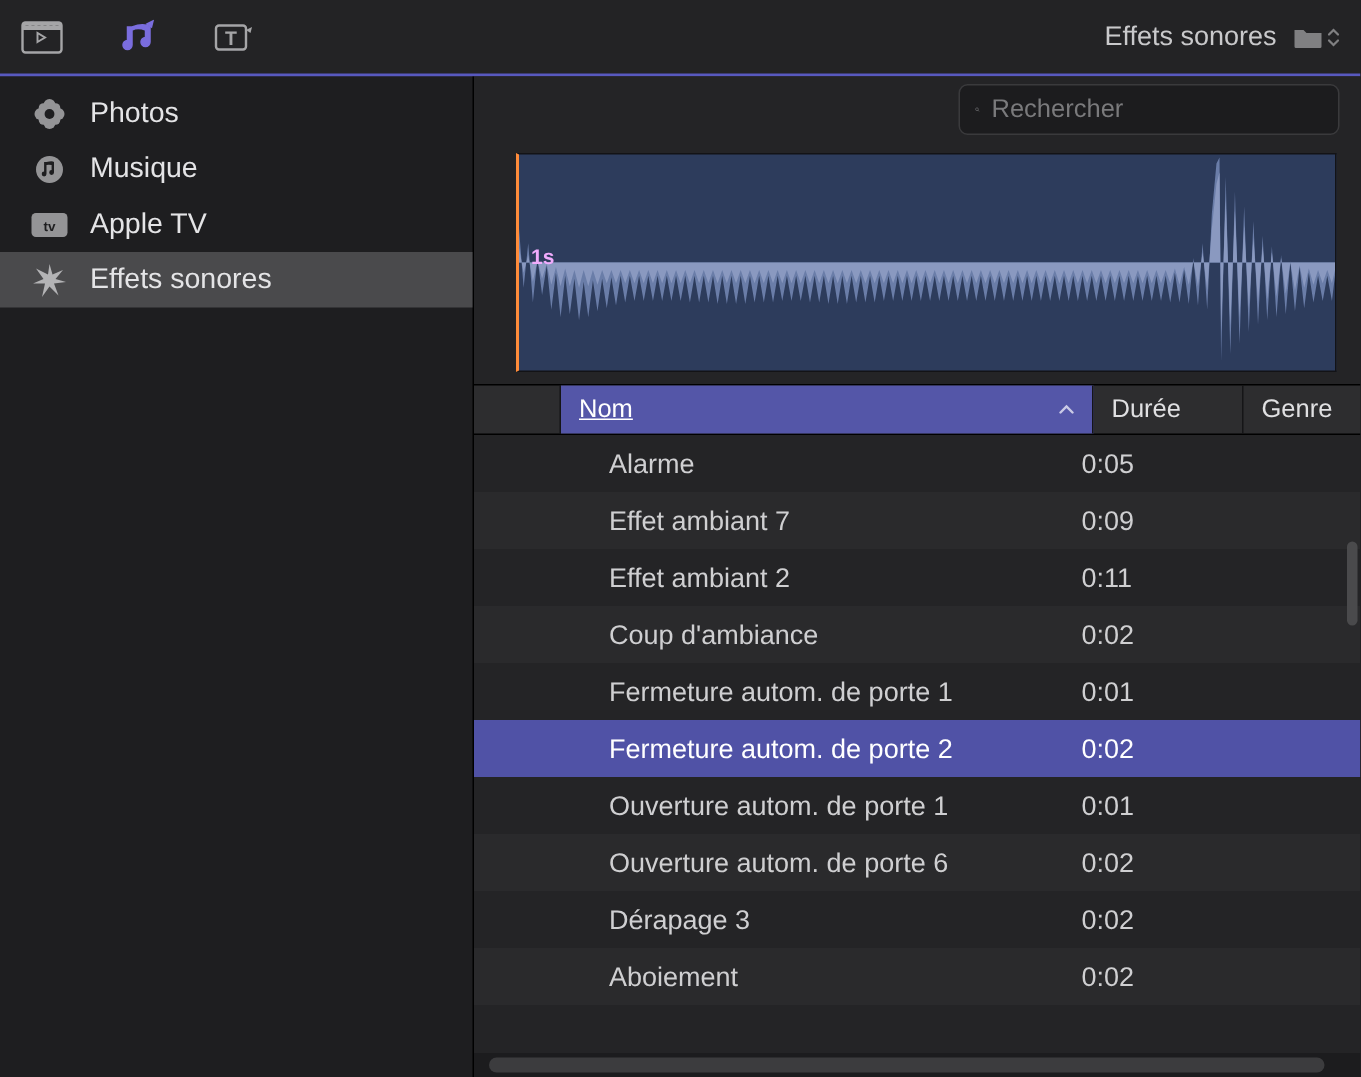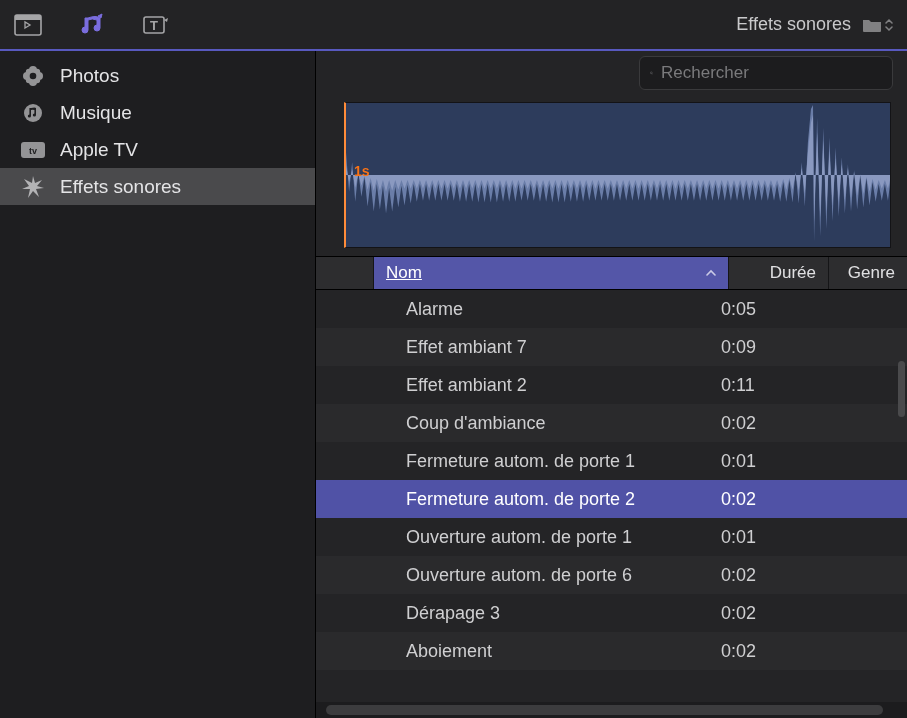--- a/index.html
+++ b/index.html
@@ -145,21 +145,21 @@
       border: 1px solid #131316;
       border-left: 2px solid #ff8c3a;
       overflow: hidden;
     }
     .waveform-label {
       position: absolute;
       left: 8px;
       top: 60px;
       font-size: 14px;
       font-weight: 600;
-      color: #f97316;
+      color: #f0abfc;
     }
     .waveform svg {
       position: absolute;
       inset: 0;
       width: 100%;
       height: 100%;
     }
     
     .table-header {
       display: flex;
@@ -168,21 +168,20 @@
       border-bottom: 1px solid #000;
       background: #2d2d2f;
       font-size: 17px;
     }
     .th {
       display: flex;
       align-items: center;
       padding: 0 12px;
       border-right: 1px solid #151517;
       color: #e0e0e2;
-      justify-content: flex-end;
     }
     .th.play { width: 58px; }
     .th.name { flex: 1; justify-content: space-between; }
     .th.duration { width: 100px; }
     .th.genre { width: 78px; border-right:none; }
     .th.sorted {
       background: #5456a8;
       color: #fff;
       text-decoration: underline;
     }

